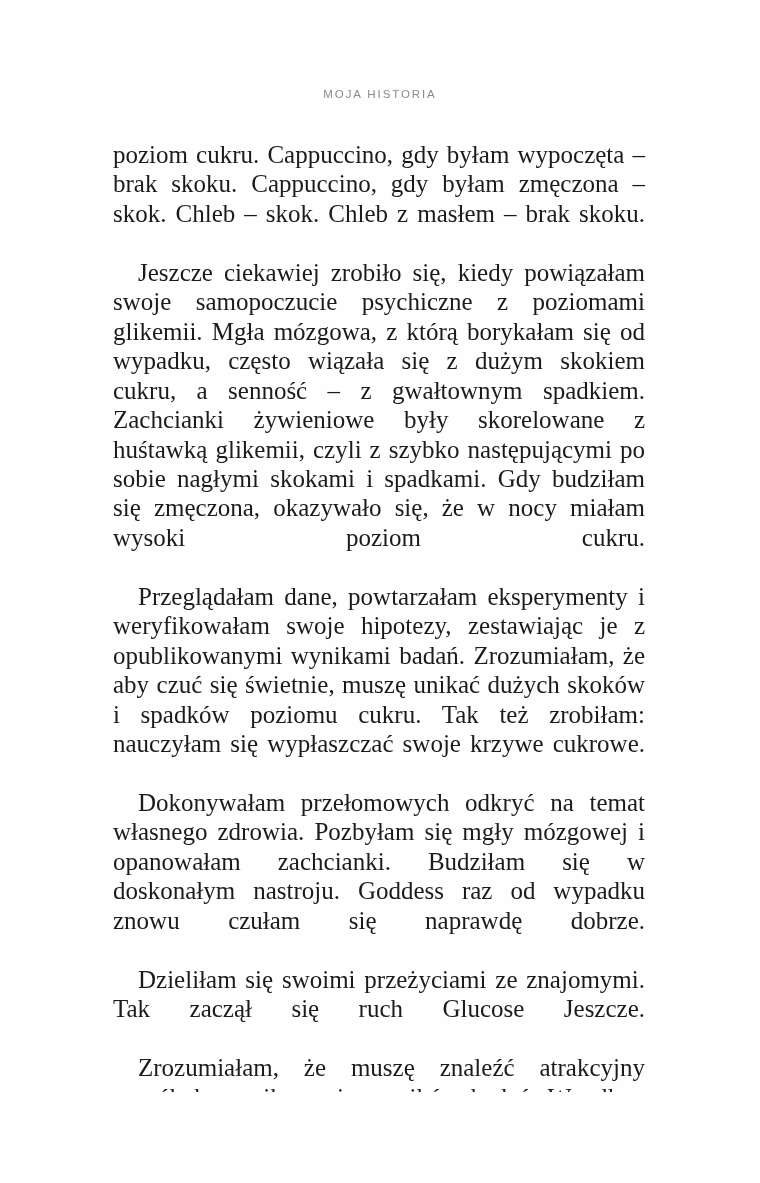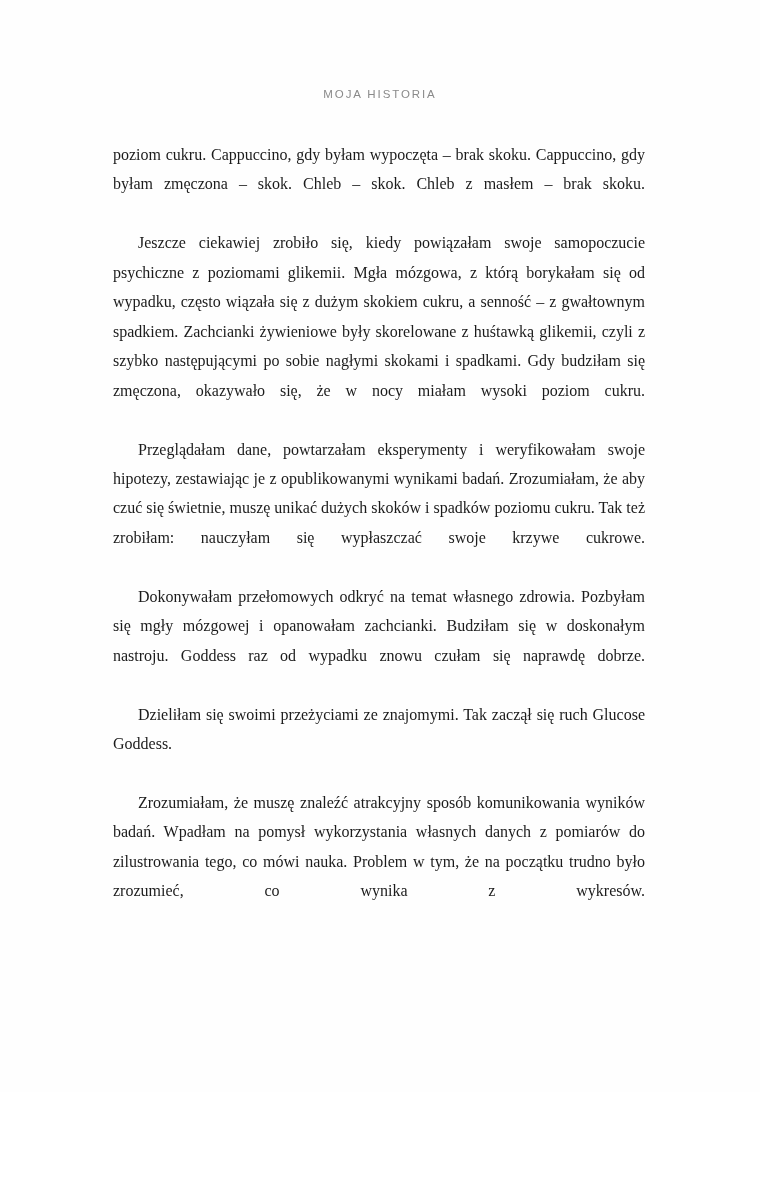--- a/index.html
+++ b/index.html
@@ -37,21 +37,21 @@
   
   .text-column {
     position: absolute;
     top: 140px;
     left: 113px;
     width: 532px;
   }
 
   .para {
     margin: 0;
-    font-size: 16px;
+    font-size: 25px;
     line-height: 29.45px;
     color: #1b1b1b;
     text-align: justify;
     text-justify: inter-word;
     text-indent: 25px;
     hyphens: manual;
     -webkit-hyphens: manual;
     word-spacing: -0.1px;
   }
 
@@ -95,18 +95,18 @@
 
 <div class="page">
 
   <div class="running-head">MOJA HISTORIA</div>
 
   <div class="text-column">
       <p class="para no-indent">poziom cukru. Cappuccino, gdy byłam wypoczęta – brak skoku. Cappuccino, gdy byłam zmęczona – skok. Chleb – skok. Chleb z masłem – brak skoku.</p>
       <p class="para">Jeszcze ciekawiej zrobiło się, kiedy powiązałam swoje samopoczucie psychiczne z poziomami glikemii. Mgła mózgowa, z którą borykałam się od wypadku, często wiązała się z dużym skokiem cukru, a senność – z gwałtownym spadkiem. Zachcianki żywieniowe były skorelowane z huśtawką glikemii, czyli z szybko następującymi po sobie nagłymi skokami i spadkami. Gdy budziłam się zmęczona, okazywało się, że w nocy miałam wysoki poziom cukru.</p>
       <p class="para">Przeglądałam dane, powtarzałam eksperymenty i weryfikowałam swoje hipotezy, zestawiając je z opublikowanymi wynikami badań. Zrozumiałam, że aby czuć się świetnie, muszę unikać dużych skoków i spadków poziomu cukru. Tak też zrobiłam: nauczyłam się wypłaszczać swoje krzywe cukrowe.</p>
       <p class="para">Dokonywałam przełomowych odkryć na temat własnego zdrowia. Pozbyłam się mgły mózgowej i opanowałam zachcianki. Budziłam się w doskonałym nastroju. Goddess raz od wypadku znowu czułam się naprawdę dobrze.</p>
-      <p class="para">Dzieliłam się swoimi przeżyciami ze znajomymi. Tak zaczął się ruch Glucose Goddess.</p>
+      <p class="para">Dzieliłam się swoimi przeżyciami ze znajomymi. Tak zaczął się ruch Glucose Jeszcze.</p>
       <p class="para">Zrozumiałam, że muszę znaleźć atrakcyjny sposób komunikowania wyników badań. Wpadłam na pomysł wykorzystania własnych danych z pomiarów do zilustrowania tego, co mówi nauka. Problem w tym, że na początku trudno było zrozumieć, co wynika z wykresów.</p>
     </div>
 
 
 </div>
 
 </body></html>

